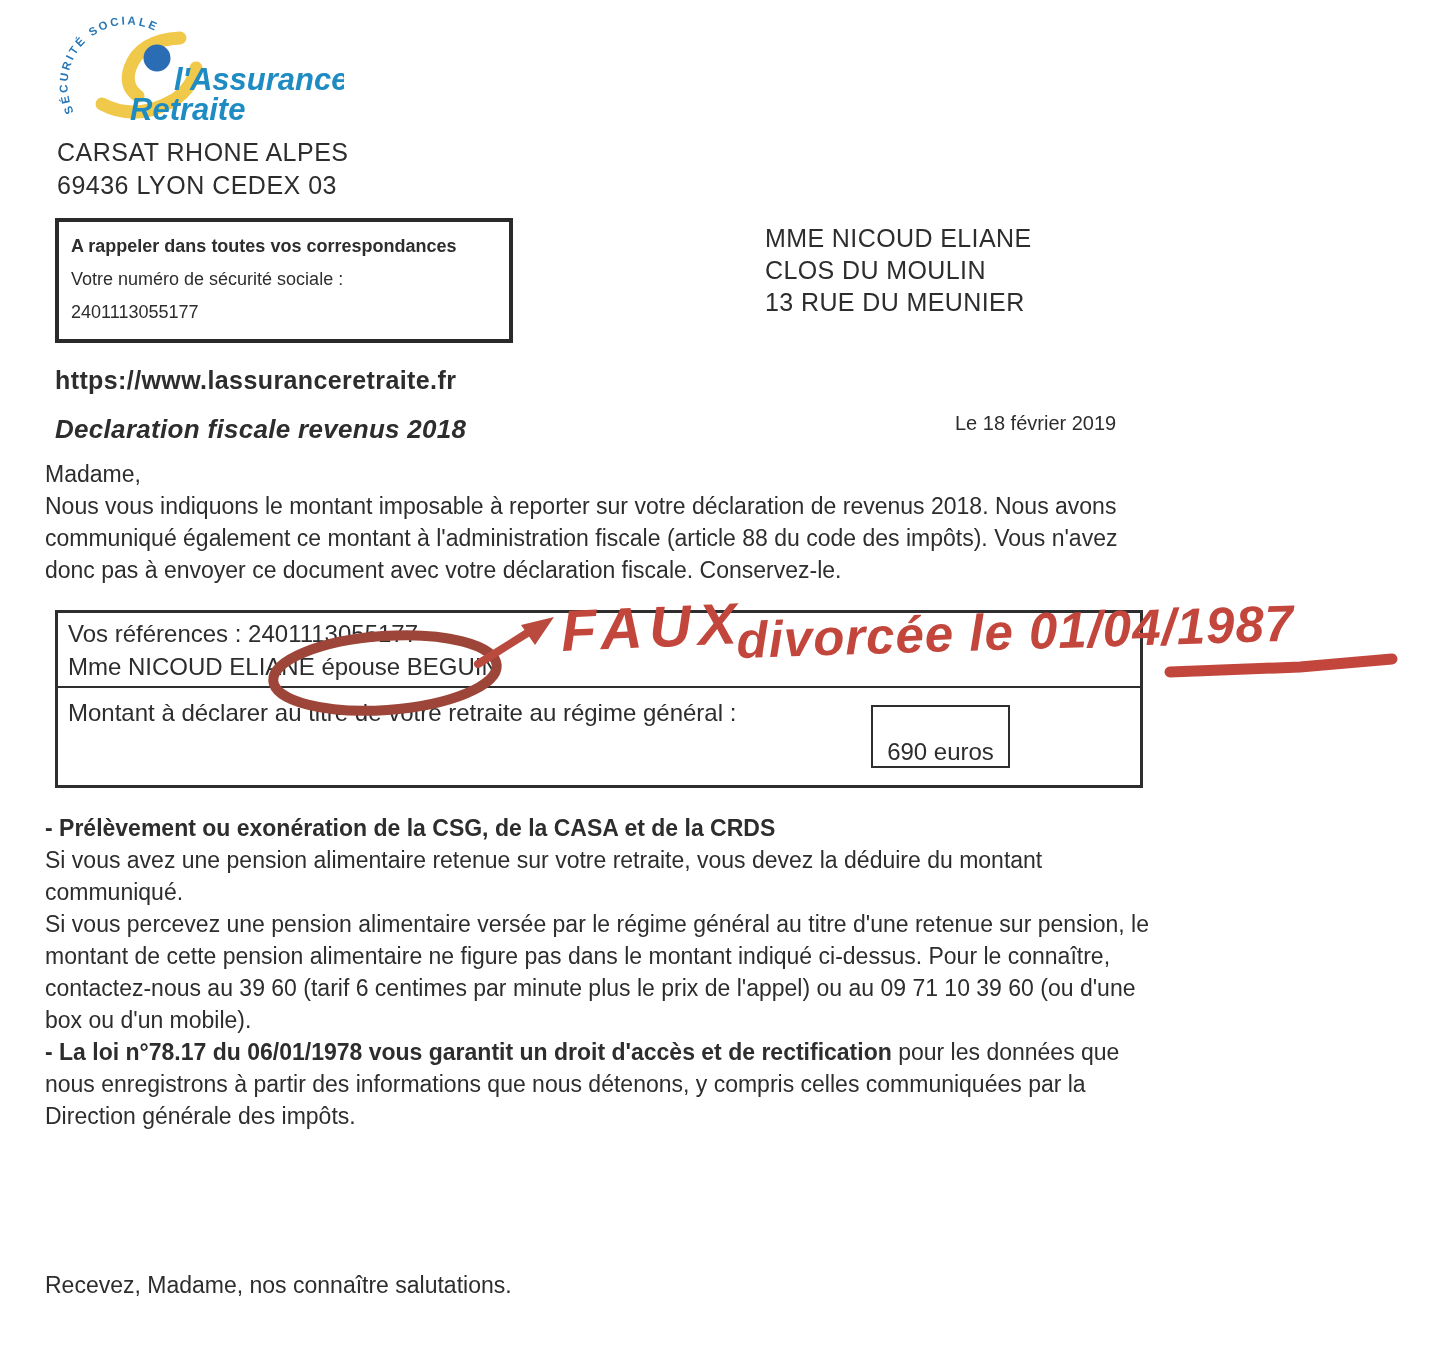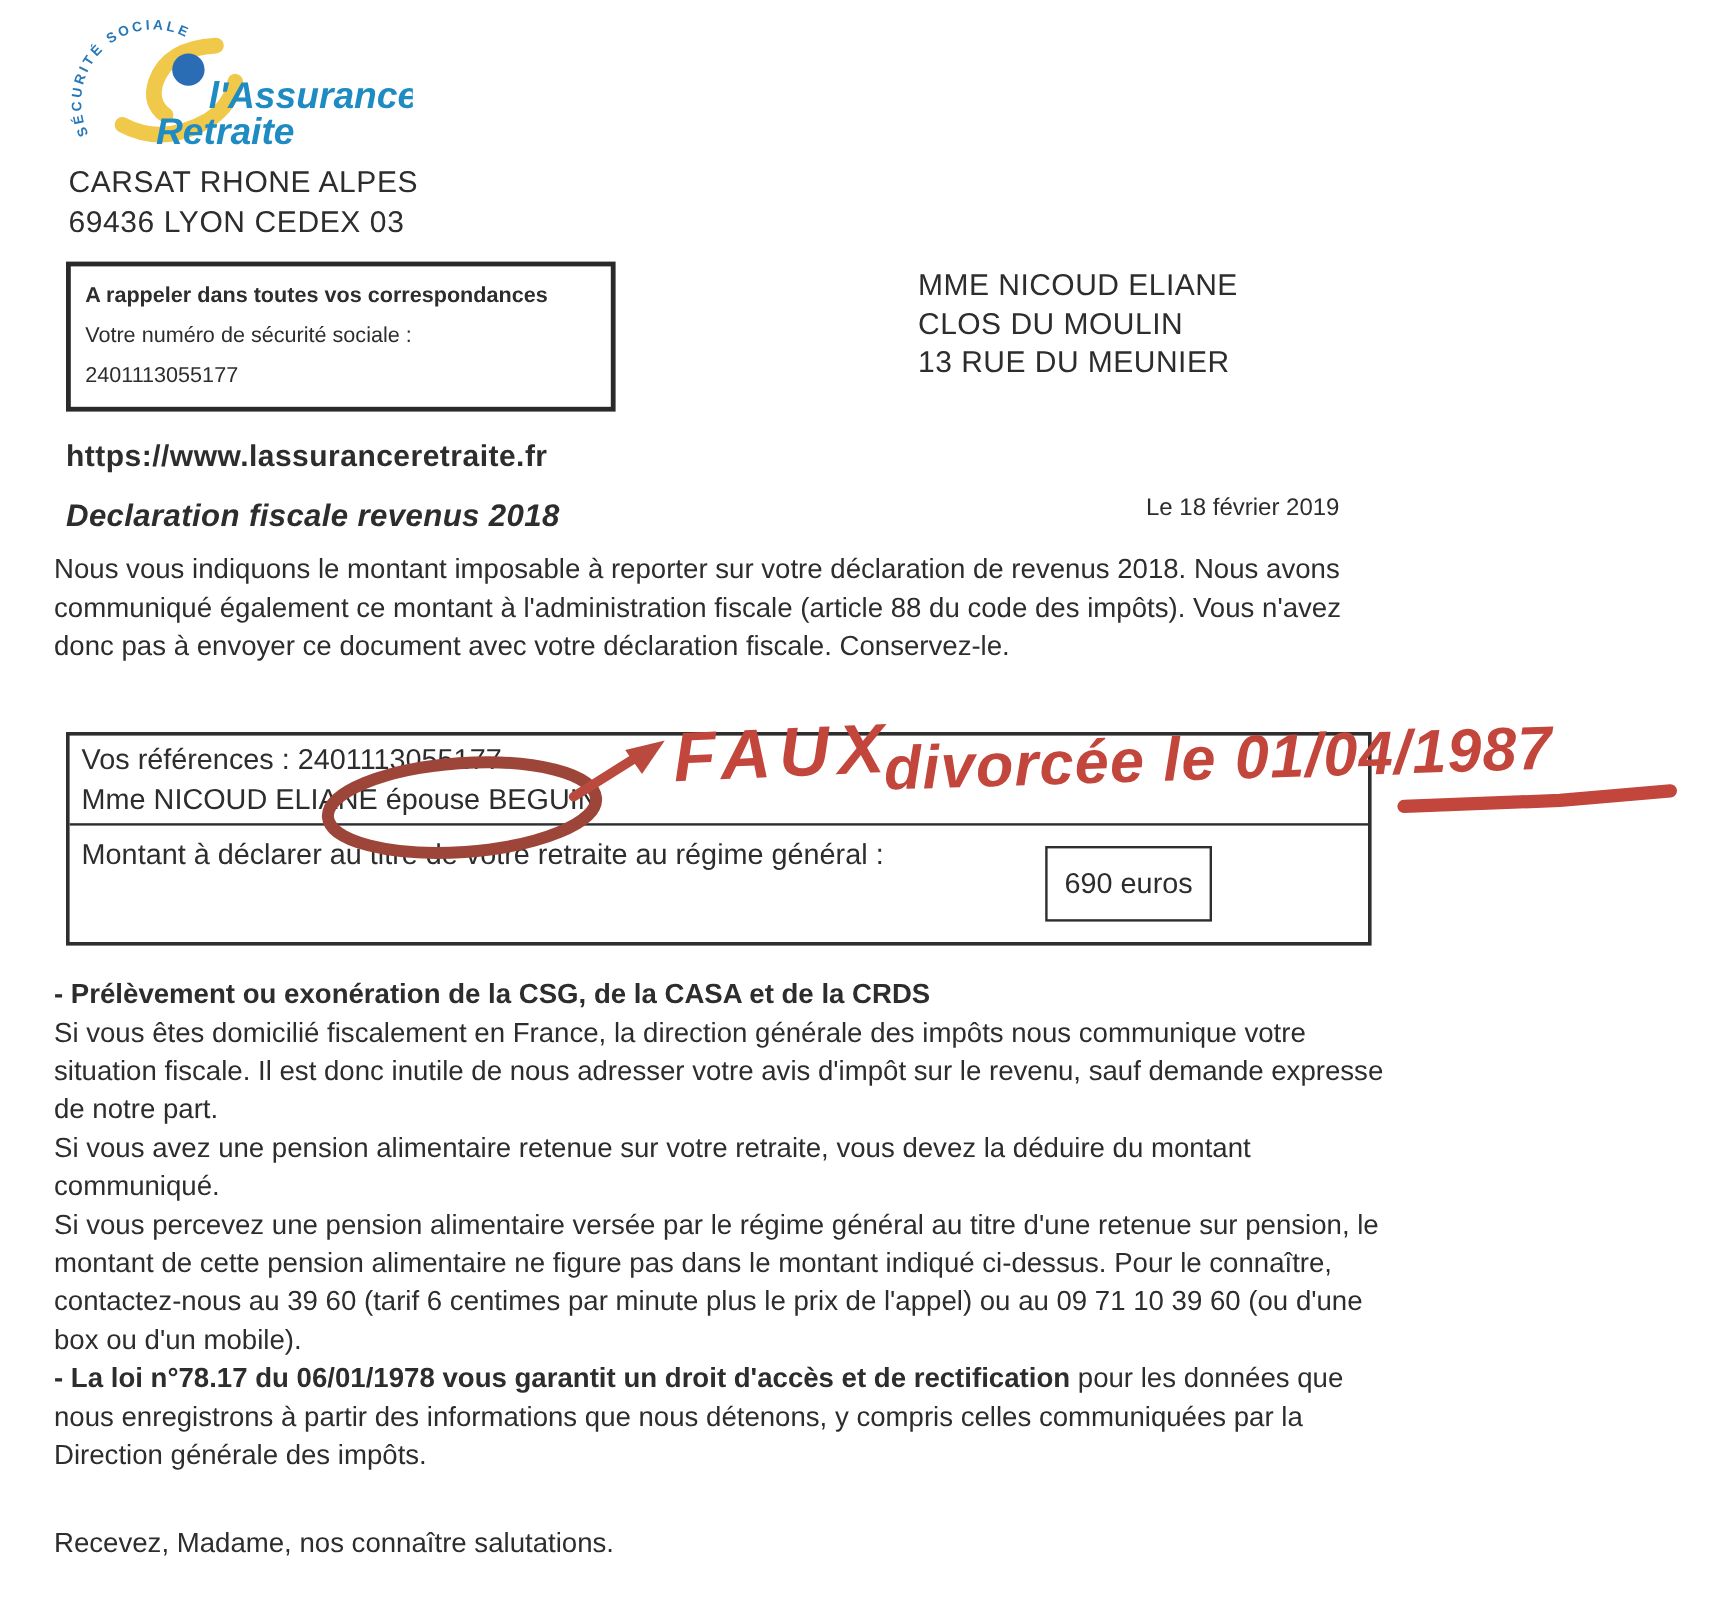--- a/index.html
+++ b/index.html
@@ -35,21 +35,21 @@
   
   .amount-box{
     left:55px;top:610px;width:1082px;height:172px;
     border:3px solid #2e2e2e;font-size:24px;
   }
   .amount-box .row1{height:69px;padding:4px 10px 0 10px;line-height:33px;border-bottom:2px solid #2e2e2e;}
   .amount-box .row2{padding:9px 10px 0 10px;line-height:32px;}
   .inner-amount{
     left:813px;top:92px;width:135px;height:59px;
     border:2px solid #2e2e2e;
-    display:flex;align-items:center;justify-content:center;
+    display:flex;align-items:flex-end;justify-content:center;
     font-size:24px;
   }
   
   .sections{left:45px;top:812px;width:1125px;font-size:23px;line-height:32px;}
   .sections p{margin:0;}
   .closing{left:45px;top:1272px;font-size:23px;}
   
   .annotation-layer{left:0;top:0;width:1429px;height:1351px;pointer-events:none;}
 </style>
 </head>
@@ -87,39 +87,39 @@
 <div class="abs recipient">
   <div>MME NICOUD ELIANE</div>
   <div>CLOS DU MOULIN</div>
   <div>13 RUE DU MEUNIER</div>
 </div>
 
 <div class="abs subject">Declaration fiscale revenus 2018</div>
 <div class="abs date">Le 18 février 2019</div>
 
 <div class="abs intro">
+  <p>Madame,</p>
   <p>Nous vous indiquons le montant imposable à reporter sur votre déclaration de revenus 2018. Nous avons communiqué également ce montant à l'administration fiscale (article 88 du code des impôts). Vous n'avez donc pas à envoyer ce document avec votre déclaration fiscale. Conservez-le.</p>
 </div>
 
 <div class="abs amount-box">
   <div class="row1">
     <div>Vos références : 2401113055177</div>
     <div><span>Mme NICOUD ELIANE</span> <span>épouse BEGUIN</span></div>
   </div>
   <div class="row2">
     <div>Montant à déclarer au titre de votre retraite au régime général :</div>
   </div>
   <div class="abs inner-amount">
     <span>690 euros</span>
   </div>
 </div>
 
 <div class="abs sections">
   <p class="bold">- Prélèvement ou exonération de la CSG, de la CASA et de la CRDS</p>
-  <p>Si vous êtes domicilié fiscalement en France, la direction générale des impôts nous communique votre situation fiscale. Il est donc inutile de nous adresser votre avis d'impôt sur le revenu, sauf demande expresse de notre part.</p>
   <p>Si vous avez une pension alimentaire retenue sur votre retraite, vous devez la déduire du montant communiqué.</p>
   <p>Si vous percevez une pension alimentaire versée par le régime général au titre d'une retenue sur pension, le montant de cette pension alimentaire ne figure pas dans le montant indiqué ci-dessus. Pour le connaître, contactez-nous au 39 60 (tarif 6 centimes par minute plus le prix de l'appel) ou au 09 71 10 39 60 (ou d'une box ou d'un mobile).</p>
   <p><strong>- La loi n°78.17 du 06/01/1978 vous garantit un droit d'accès et de rectification</strong><span> pour les données que nous enregistrons à partir des informations que nous détenons, y compris celles communiquées par la Direction générale des impôts.</span></p>
 </div>
 
 <div class="abs closing">Recevez, Madame, nos connaître salutations.</div>
 
 <svg class="abs annotation-layer" viewBox="0 0 1429 1351">
   <ellipse cx="385" cy="673" rx="112" ry="37" fill="none" stroke="#9d4538" stroke-width="10" transform="rotate(-4 385 673)"></ellipse>
   <g stroke="#bb4a3e" fill="#bb4a3e">

